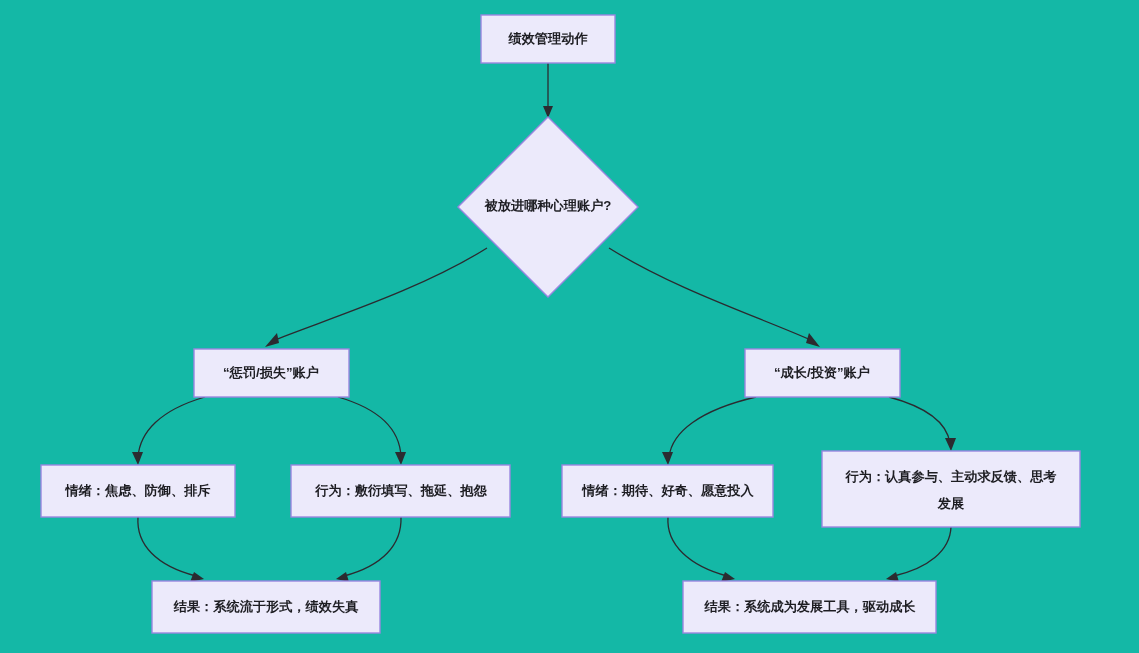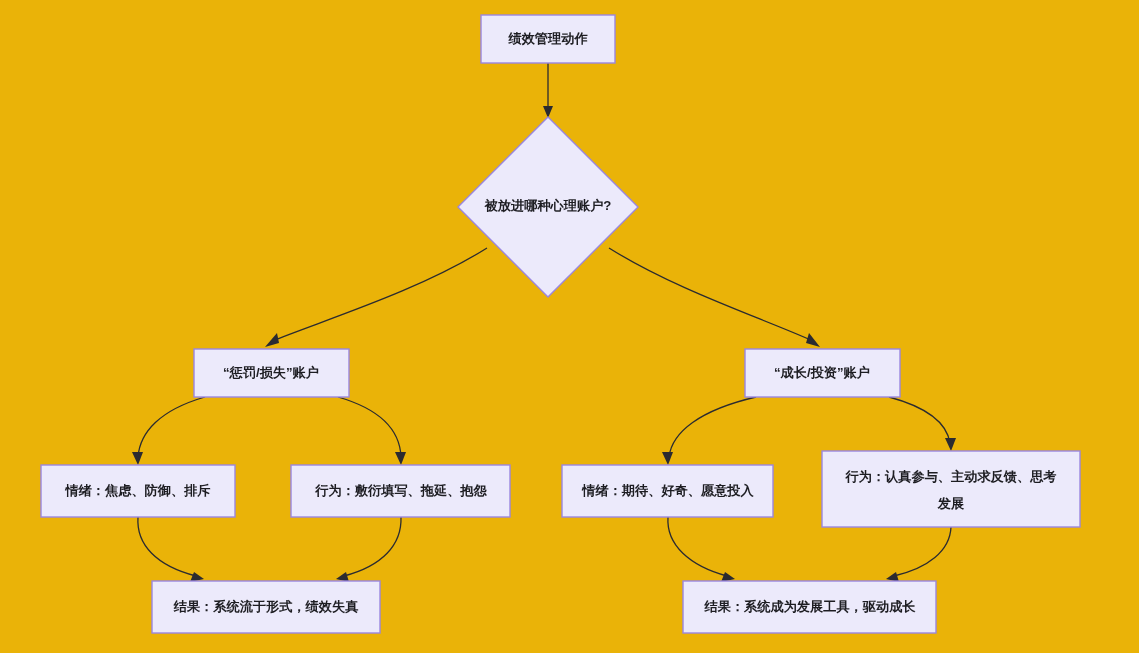--- a/index.html
+++ b/index.html
@@ -10,21 +10,21 @@
   body {
     width: 1139px;
     height: 653px;
     font-family: "Liberation Sans", "DejaVu Sans", sans-serif;
     overflow: hidden;
   }
   #flowchart-root {
     position: relative;
     width: 1139px;
     height: 653px;
-    background: #eab308;
+    background: #14b8a6;
   }
   svg#diagram {
     display: block;
     width: 1139px;
     height: 653px;
   }
   .node-shape {
     fill: #ECEAFB;
     stroke: #9A86E0;
     stroke-width: 1.4px;

